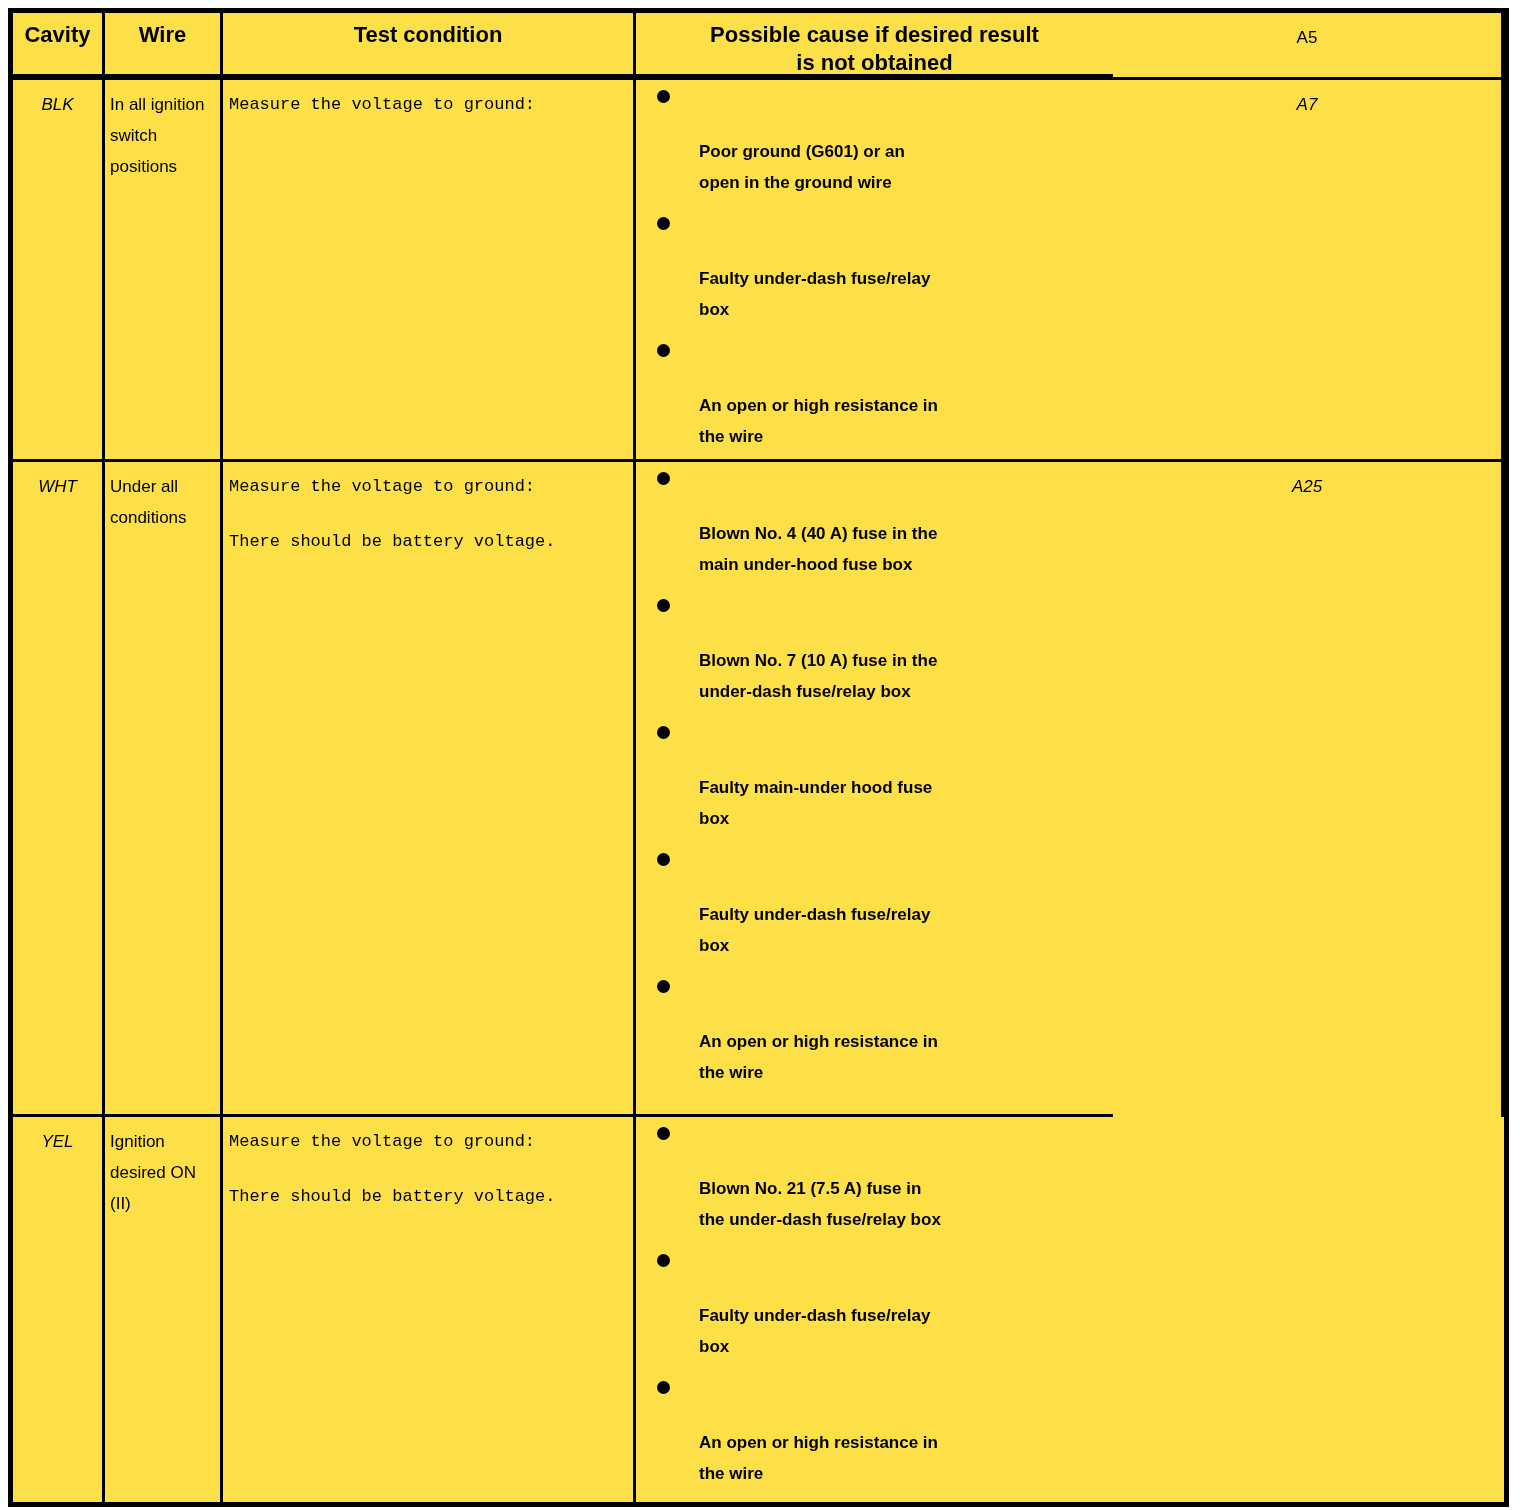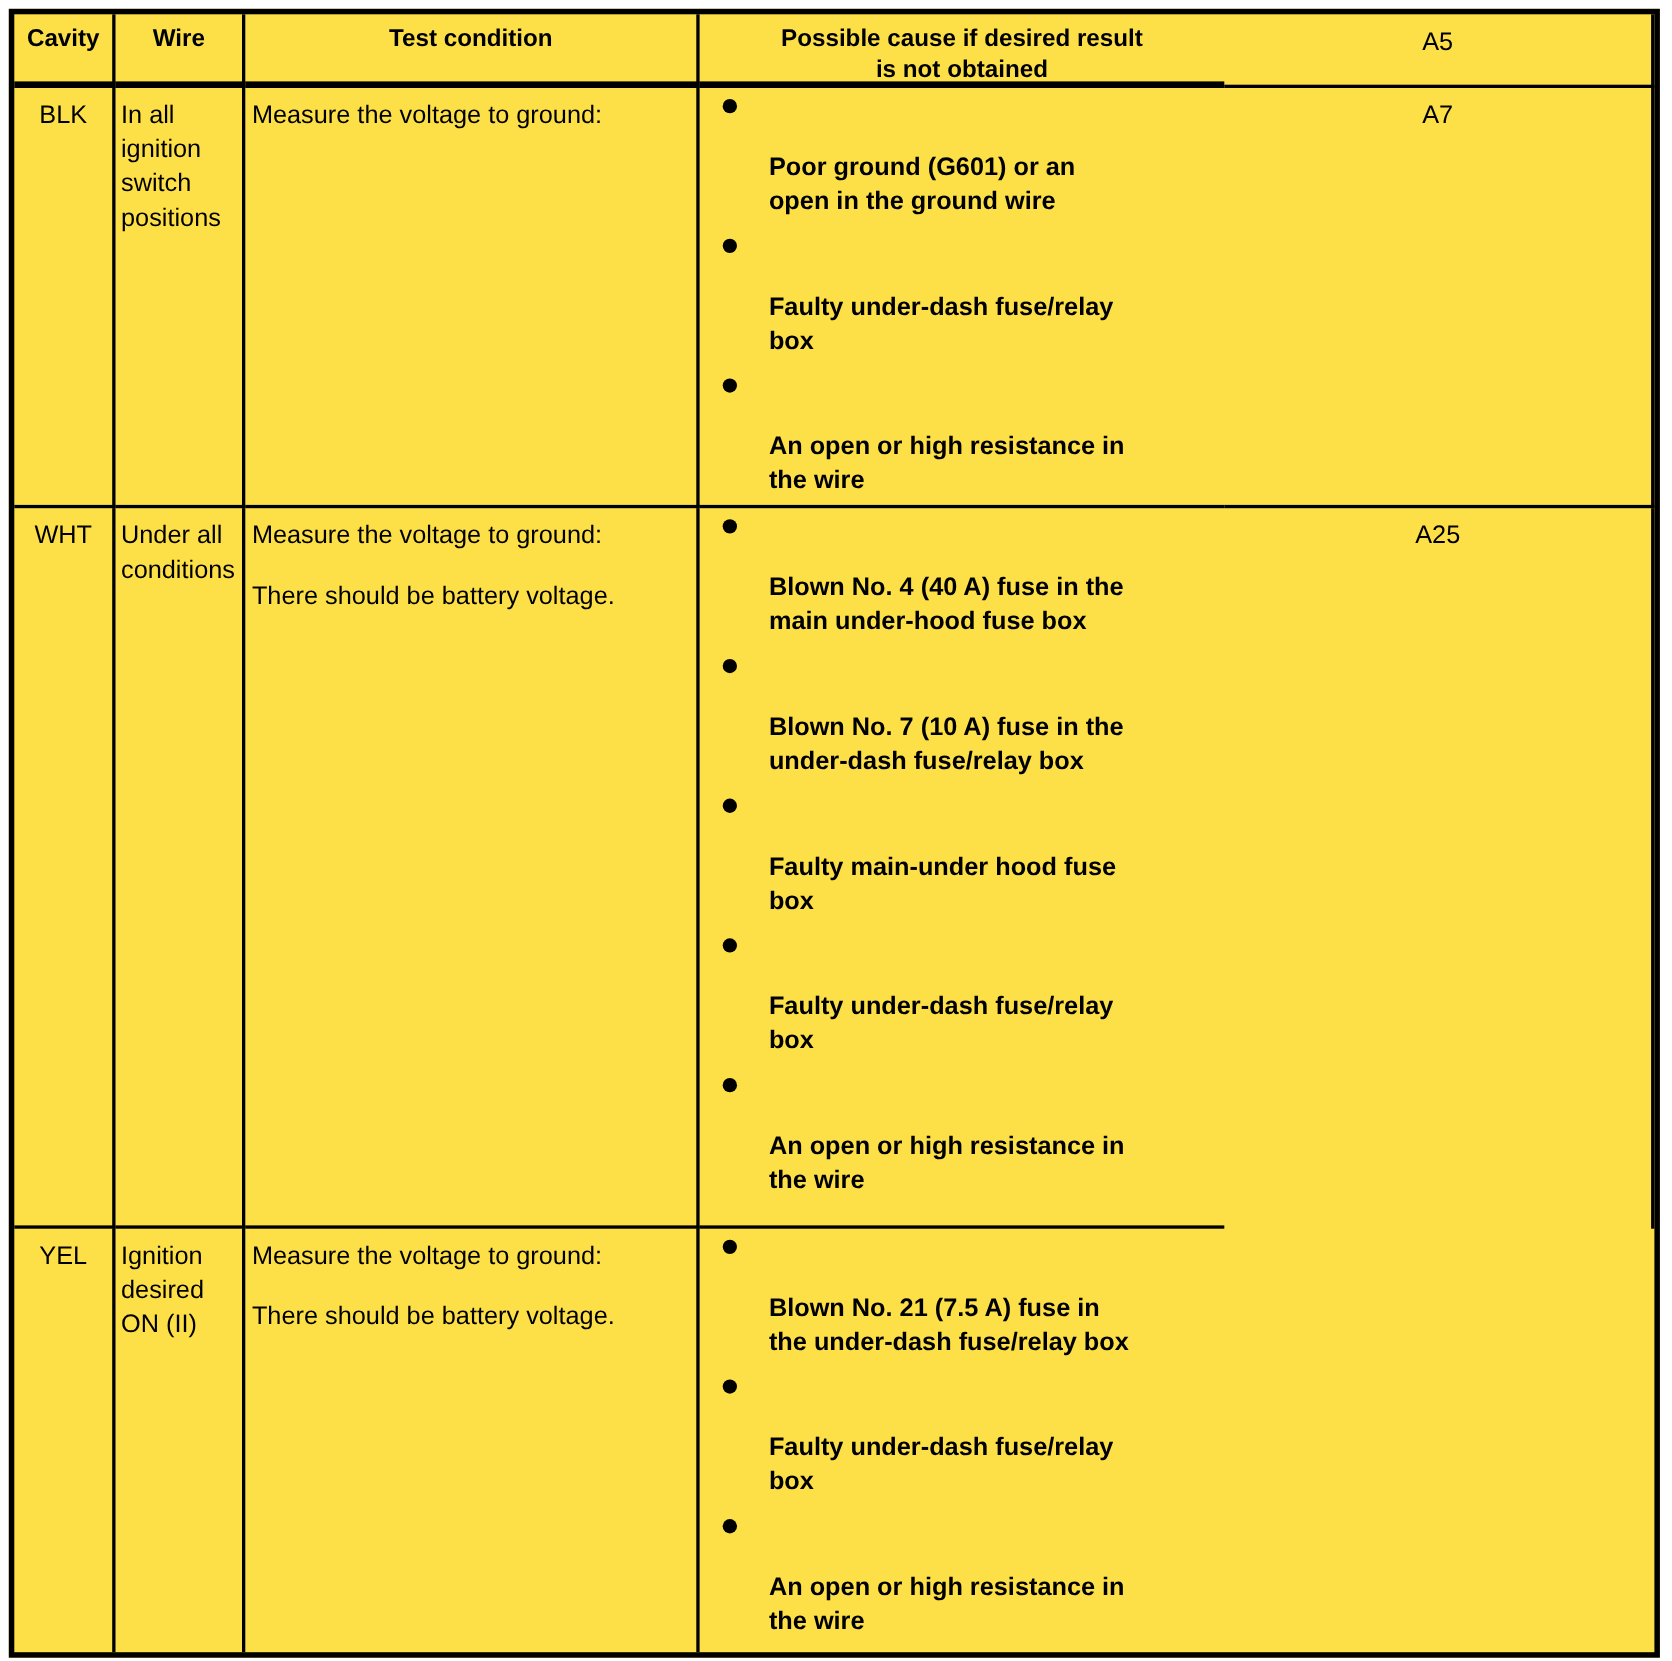--- a/index.html
+++ b/index.html
@@ -19,37 +19,37 @@
     display: grid;
     grid-template-columns: 92px 118px 413px 477px 391px;
     grid-template-rows: 67px 382px 655px 385px;
     background: #fde047;
   }
   .cell {
     box-sizing: border-box;
     border-right: 3px solid #000;
     border-bottom: 3px solid #000;
     overflow: hidden;
-    font-size: 23px;
+    font-size: 17px;
     line-height: 31px;
   }
   .cell.last-col { border-right: none; }
   .cell.last-row { border-bottom: none; }
   .cell.header {
     border-bottom: 6px solid #000;
     font-weight: bold;
     text-align: center;
     padding: 8px 3px 0 3px;
     line-height: 28px;
     font-size: 22px;
   }
   .pre { white-space: pre-line; }
-  .center-cell { text-align: center; padding-top: 9px; }
+  .center-cell { text-align: center; padding-top: 9px; font-style: italic; }
   .cond-cell  { padding: 9px 4px 0 5px; }
-  .result-cell { padding: 9px 4px 0 6px; }
+  .result-cell { padding: 9px 4px 0 6px; font-family: Liberation Mono, monospace; }
   .result-line2 { margin-top: 24px; }
   .cause-cell { padding: 7px 4px 0 20px; }
   .cause + .cause { margin-top: 19px; }
   .dot {
     display: block;
     width: 13px;
     height: 13px;
     border-radius: 50%;
     background: #000;
     margin: 3px 0 33px 1px;

